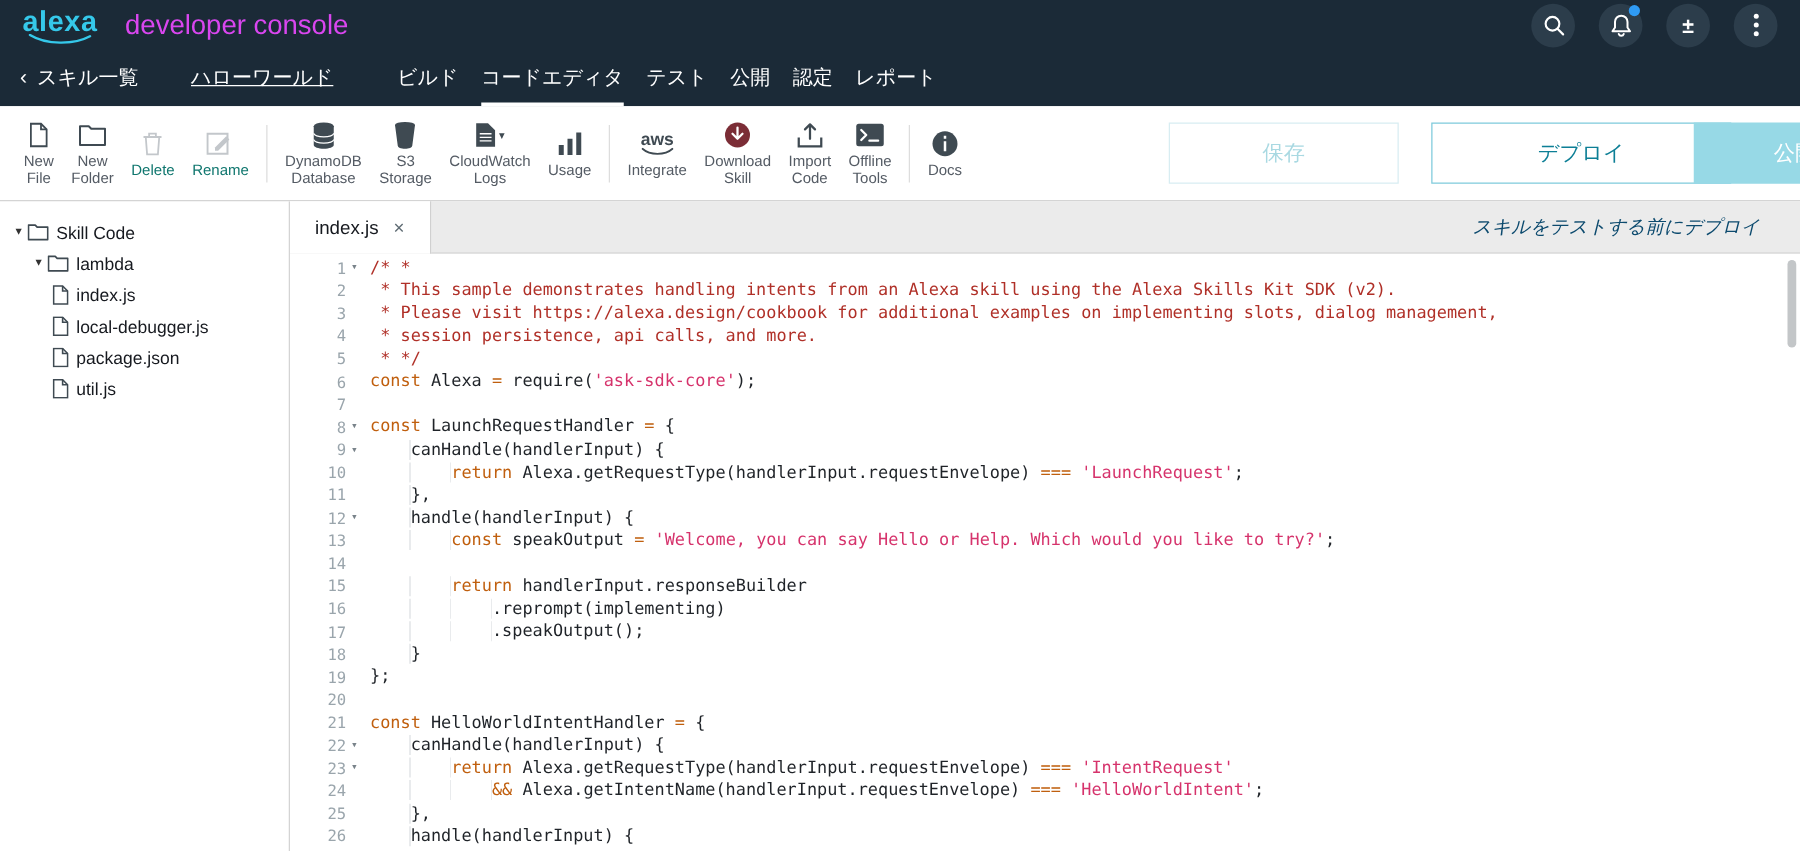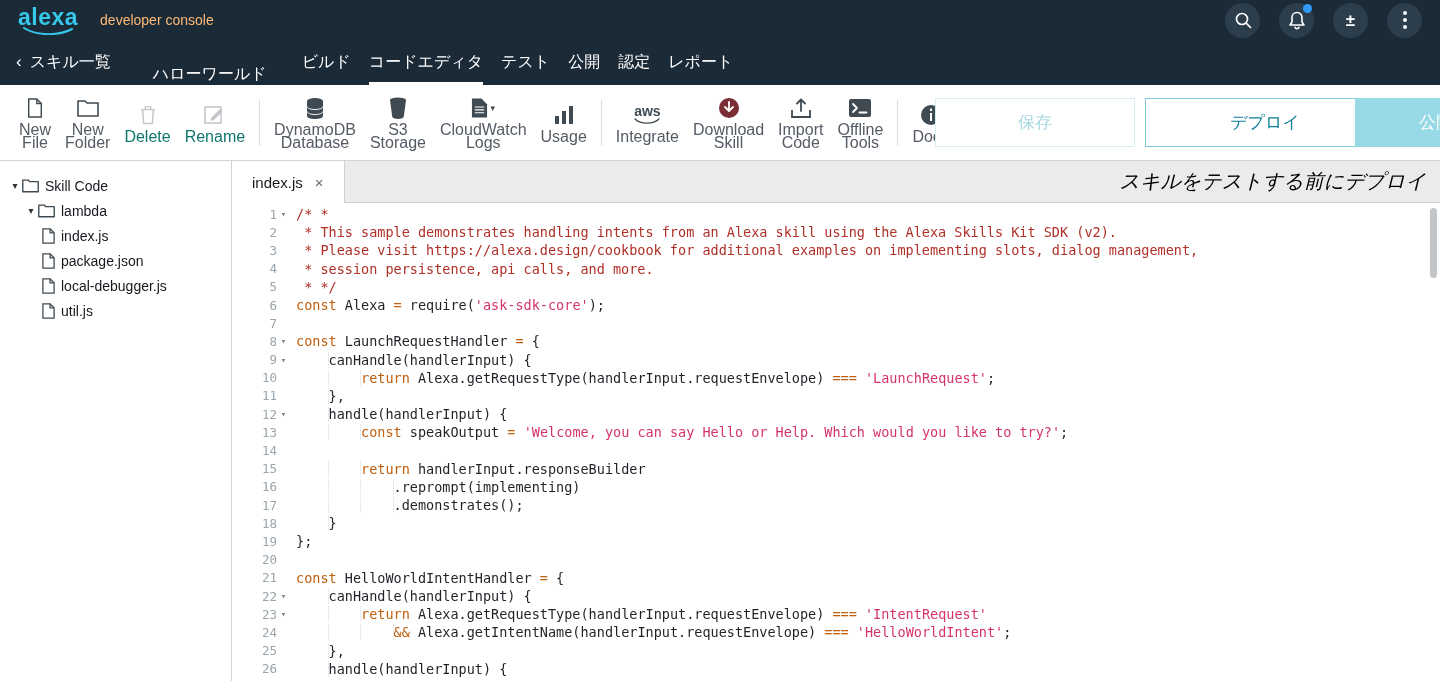--- a/index.html
+++ b/index.html
@@ -10,62 +10,62 @@
   html,body{overflow:hidden;}
   body{
     width:1440px;height:681px;position:relative;background:#fff;
     font-family:"Liberation Sans","DejaVu Sans",sans-serif;
   }
   
   .header{height:40px;background:var(--header-bg);display:flex;align-items:center;padding:0 18px;}
   .logo-wrap{position:relative;display:flex;flex-direction:column;align-items:center;}
   .logo-text{color:var(--accent);font-size:23px;font-weight:bold;letter-spacing:.5px;line-height:1;}
   .logo-smile{margin-top:-2px;}
-  .product{color:#fdba74;font-size:14px;margin-left:22px;font-weight:400;}
+  .product{color:#d946ef;font-size:22px;margin-left:22px;font-weight:400;}
   .header-icons{margin-left:auto;display:flex;gap:19px;align-items:center;}
   .hicon{width:35px;height:35px;border-radius:50%;background:#2c3d4b;display:flex;align-items:center;justify-content:center;position:relative;cursor:pointer;color:#fff;}
   .hicon .badge{position:absolute;top:1px;right:2px;width:9px;height:9px;border-radius:50%;background:#2f9bf4;}
   .pm-glyph{font-size:17px;font-weight:bold;line-height:1;}
   
   .nav{height:45px;background:var(--header-bg);display:flex;align-items:stretch;padding:0 16px;color:#fff;font-size:16px;}
   .nav-back{display:flex;align-items:center;gap:8px;margin-right:42px;cursor:pointer;}
   .chev{font-size:17px;line-height:1;margin-top:-2px;}
-  .skill-name{display:flex;align-items:flex-end;margin-right:26px;cursor:pointer;}
+  .skill-name{display:flex;align-items:center;margin-right:42px;cursor:pointer;text-decoration:underline;}
   .nav-tab{display:flex;align-items:center;margin:0 9px;cursor:pointer;border-bottom:3px solid transparent;padding-top:3px;}
   .nav-tab.active{border-bottom-color:#fff;}
   
   .toolbar{height:76px;background:#fff;border-bottom:1px solid #d4d4d4;display:flex;align-items:center;padding-left:12px;position:relative;}
   .titem{display:flex;flex-direction:column;align-items:center;margin:0 7px;cursor:pointer;color:#3f4a52;}
-  .titem .tlabel{display:block;font-size:16px;line-height:13px;color:#545b64;text-align:center;width:min-content;margin-top:3px;}
+  .titem .tlabel{display:block;font-size:12px;line-height:13px;color:#545b64;text-align:center;width:min-content;margin-top:3px;}
   .titem.disabled{color:#c3c7cb;}
   .titem.disabled .tlabel{color:#0f766e;text-align:center;}
   .icon-row{display:flex;align-items:center;gap:2px;height:24px;}
   .tsep{width:1px;height:46px;background:#ddd;margin:0 7px;flex-shrink:0;}
   .dd-caret{font-size:9px;color:#3f4a52;}
   .aws-logo{display:flex;flex-direction:column;align-items:flex-start;line-height:1;}
   .aws-word{font-weight:bold;font-size:14px;}
   .tb-btn{position:absolute;top:13px;height:49px;font-size:17px;display:flex;align-items:center;justify-content:center;cursor:pointer;background:#fff;border:none;}
-  .btn-save{left:935px;width:200px;border:1px solid #d8edf2;color:#a9d9e2;}
+  .btn-save{left:935px;width:184px;border:1px solid #d8edf2;color:#a9d9e2;}
   .btn-deploy{left:1145px;width:240px;border:1px solid #7ecadb;color:var(--teal);}
   .btn-publish{left:1355px;width:200px;background:#97d9e6;color:#fff;justify-content:flex-start;padding-left:64px;}
   
   .main{display:flex;height:520px;}
   .sidebar{width:232px;flex-shrink:0;border-right:1px solid #d4d4d4;background:#fff;padding-top:12px;}
   .trow{display:flex;align-items:center;height:25px;font-size:14px;color:#16191f;cursor:pointer;white-space:nowrap;}
   .trow .tcaret{width:14px;text-align:center;font-size:10px;color:#333;flex-shrink:0;}
   .trow .node-icon{margin-right:6px;display:flex;align-items:center;color:#3f4a52;flex-shrink:0;}
   .row-root{padding-left:8px;}
   .row-folder{padding-left:24px;}
   .row-file{padding-left:42px;}
   
   .editor-col{flex:1;min-width:0;display:flex;flex-direction:column;}
   .tabbar{height:42px;background:#ebebeb;border-bottom:1px solid #d0d0d0;display:flex;align-items:center;}
   .tab{height:42px;background:#fff;border-right:1px solid #d0d0d0;display:flex;align-items:center;padding:0 20px;font-size:15px;color:#16191f;position:relative;z-index:2;margin-bottom:-1px;cursor:pointer;}
   .tab-close{margin-left:12px;color:#5f6b73;font-size:15px;cursor:pointer;}
-  .hint{margin-left:auto;padding-right:14px;font-style:italic;font-size:20px;color:#000000;}
+  .hint{margin-left:auto;padding-right:32px;font-style:italic;font-size:15px;color:#0c4a6e;}
   .editor-body{flex:1;background:#fff;display:flex;overflow:hidden;position:relative;font-family:"DejaVu Sans Mono","Liberation Mono",monospace;font-size:13.5px;}
   .gutter{width:58px;flex-shrink:0;padding-top:2px;color:#9aa5ac;}
   .gline{height:18.2px;display:flex;align-items:center;justify-content:flex-end;font-size:12.5px;}
   .fcaret{width:13px;font-size:9px;color:#79838a;text-align:center;flex-shrink:0;}
   .code{flex:1;padding:2px 0 0 6px;overflow:hidden;}
   .cline{height:18.2px;line-height:18.2px;white-space:pre;}
   .tk-c{color:var(--cm);}
   .tk-k{color:var(--kw);}
   .tk-o{color:var(--op);}
   .tk-s{color:var(--str);margin-top:23px;}
@@ -307,30 +307,30 @@
         </span>
       <span>index.js</span>
     </div>
     <div class="trow row-file">
       <span class="node-icon">
           <svg width="13" height="16" viewBox="0 0 16 20">
             <path d="M1 1h9l5 5v13H1z" fill="none" stroke="currentColor" stroke-width="1.6"></path>
             <path d="M10 1v5h5" fill="none" stroke="currentColor" stroke-width="1.6"></path>
           </svg>
         </span>
-      <span>package.json</span>
+      <span>local-debugger.js</span>
     </div>
     <div class="trow row-file">
       <span class="node-icon">
           <svg width="13" height="16" viewBox="0 0 16 20">
             <path d="M1 1h9l5 5v13H1z" fill="none" stroke="currentColor" stroke-width="1.6"></path>
             <path d="M10 1v5h5" fill="none" stroke="currentColor" stroke-width="1.6"></path>
           </svg>
         </span>
-      <span>local-debugger.js</span>
+      <span>package.json</span>
     </div>
     <div class="trow row-file">
       <span class="node-icon">
           <svg width="13" height="16" viewBox="0 0 16 20">
             <path d="M1 1h9l5 5v13H1z" fill="none" stroke="currentColor" stroke-width="1.6"></path>
             <path d="M10 1v5h5" fill="none" stroke="currentColor" stroke-width="1.6"></path>
           </svg>
         </span>
       <span>util.js</span>
     </div>
@@ -465,21 +465,21 @@
           <div class="cline">&nbsp;</div>
           <div class="cline"><span class="tk-k">const</span><span class="tk-p"> LaunchRequestHandler </span><span class="tk-o">=</span><span class="tk-p"> {</span></div>
           <div class="cline"><span class="ind">    </span><span class="tk-p">canHandle(handlerInput) {</span></div>
           <div class="cline"><span class="ind">        </span><span class="tk-p"></span><span class="tk-k">return</span><span class="tk-p"> Alexa.getRequestType(handlerInput.requestEnvelope) </span><span class="tk-o">===</span><span class="tk-p"> </span><span class="tk-s">'LaunchRequest'</span><span class="tk-p">;</span></div>
           <div class="cline"><span class="ind">    </span><span class="tk-p">},</span></div>
           <div class="cline"><span class="ind">    </span><span class="tk-p">handle(handlerInput) {</span></div>
           <div class="cline"><span class="ind">        </span><span class="tk-p"></span><span class="tk-k">const</span><span class="tk-p"> speakOutput </span><span class="tk-o">=</span><span class="tk-p"> </span><span class="tk-s">'Welcome, you can say Hello or Help. Which would you like to try?'</span><span class="tk-p">;</span></div>
           <div class="cline">&nbsp;</div>
           <div class="cline"><span class="ind">        </span><span class="tk-p"></span><span class="tk-k">return</span><span class="tk-p"> handlerInput.responseBuilder</span></div>
           <div class="cline"><span class="ind">            </span><span class="tk-p">.reprompt(implementing)</span></div>
-          <div class="cline"><span class="ind">            </span><span class="tk-p">.demonstrates();</span></div>
+          <div class="cline"><span class="ind">            </span><span class="tk-p">.speakOutput();</span></div>
           <div class="cline"><span class="ind">    </span><span class="tk-p">}</span></div>
           <div class="cline"><span class="tk-p">};</span></div>
           <div class="cline">&nbsp;</div>
           <div class="cline"><span class="tk-k">const</span><span class="tk-p"> HelloWorldIntentHandler </span><span class="tk-o">=</span><span class="tk-p"> {</span></div>
           <div class="cline"><span class="ind">    </span><span class="tk-p">canHandle(handlerInput) {</span></div>
           <div class="cline"><span class="ind">        </span><span class="tk-p"></span><span class="tk-k">return</span><span class="tk-p"> Alexa.getRequestType(handlerInput.requestEnvelope) </span><span class="tk-o">===</span><span class="tk-p"> </span><span class="tk-s">'IntentRequest'</span></div>
           <div class="cline"><span class="ind">            </span><span class="tk-p"></span><span class="tk-o">&amp;&amp;</span><span class="tk-p"> Alexa.getIntentName(handlerInput.requestEnvelope) </span><span class="tk-o">===</span><span class="tk-p"> </span><span class="tk-s">'HelloWorldIntent'</span><span class="tk-p">;</span></div>
           <div class="cline"><span class="ind">    </span><span class="tk-p">},</span></div>
           <div class="cline"><span class="ind">    </span><span class="tk-p">handle(handlerInput) {</span></div>
         </div>

